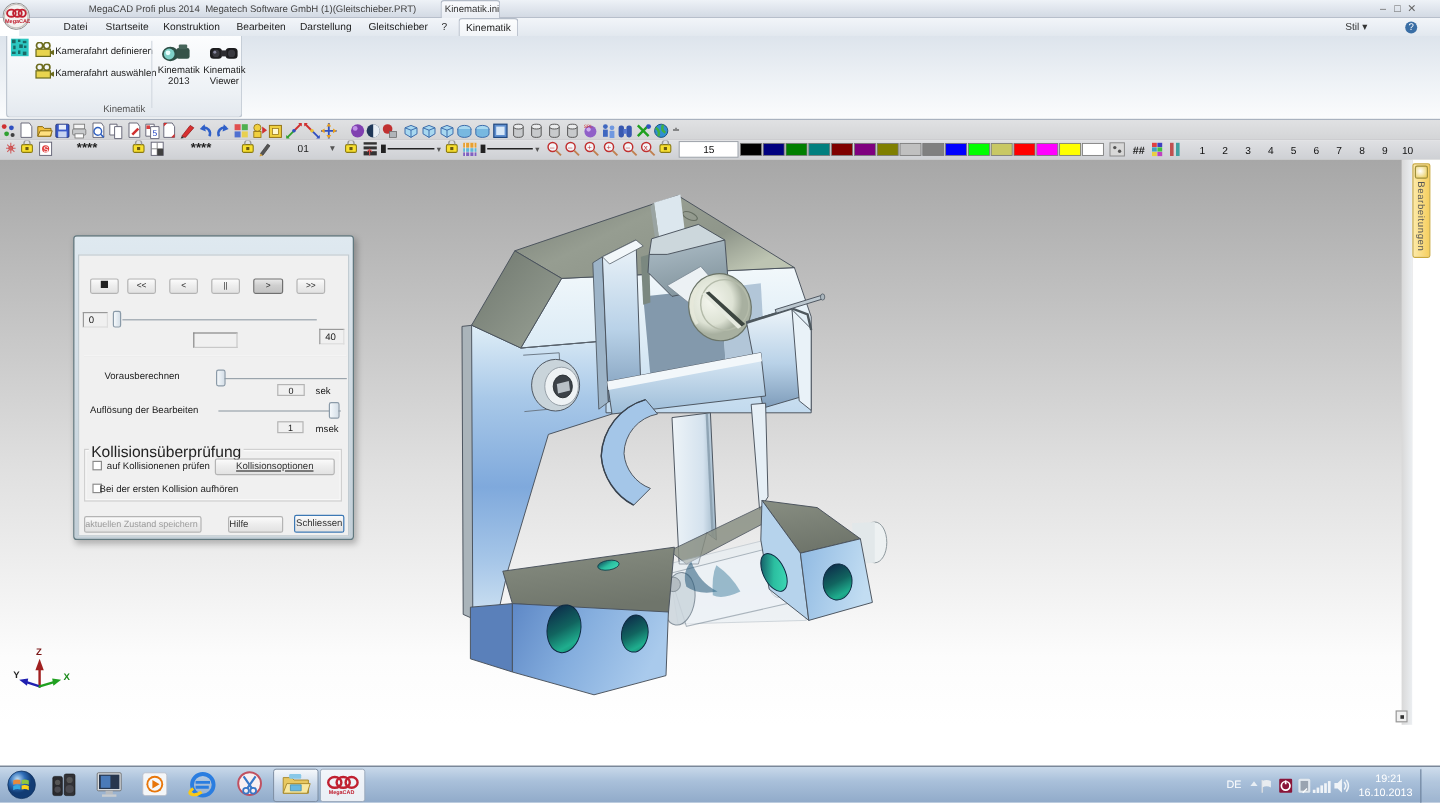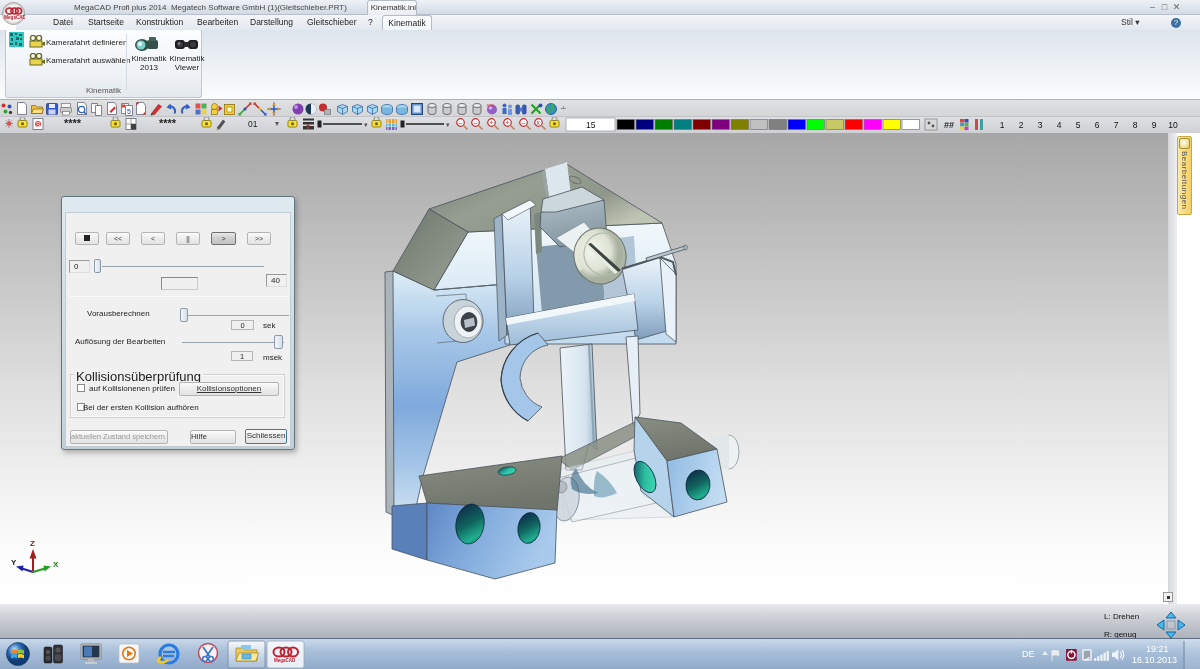--- a/index.html
+++ b/index.html
@@ -636,33 +636,20 @@
         <div style="position:absolute;left:179px;top:216px;width:42px;height:15px;border:1px solid #b4b4b4;border-radius:2px;background:linear-gradient(#fbfbfb,#eeeeee 45%,#e2e2e2);font-size:8px;color:#333;text-align:center;line-height:13px;border:1.5px solid #3c78b4;line-height:12px;">Schliessen</div>
       </div>
     </div>
   <div id="gutter"></div>
   <div style="position:absolute;left:1177px;top:133px;width:23px;height:471px;background:#fff"></div>
   <div id="btab">
       <div style="position:absolute;left:1px;top:1px;width:11px;height:11px;background:radial-gradient(circle at 40% 40%,#fff,#e8c84a);border:1px solid #a0903c;border-radius:2px"></div>
       <div class="vt">Bearbeitungen</div>
     </div>
   <div id="scrbtn"></div>
-  <div id="statusbar">
-    <div class="st" style="left:1104px;top:8px">L: Drehen</div>
-    <div class="st" style="left:1104px;top:26px">R: genug</div>
-    <svg class="abs" style="left:1153px;top:6px" width="36" height="30" viewBox="0 0 36 30">
-      <g fill="#49b8ec" stroke="#1565a0" stroke-width="1">
-        <path d="M18 2 L23 8 L13 8 Z"></path>
-          <path d="M18 28 L23 22 L13 22 Z"></path>
-        <path d="M4 15 L11 10 L11 20 Z"></path>
-          <path d="M32 15 L25 10 L25 20 Z"></path>
-      </g>
-      <rect x="14" y="11" width="8" height="8" fill="none" stroke="#8899aa"></rect>
-    </svg>
-  </div>
   <div id="taskbar">
       <svg style="position:absolute;left:0;top:0" width="1200" height="31" viewBox="0 0 1200 31">
         <defs>
           <radialGradient id="orb" cx="35%" cy="30%">
             <stop offset="0%" stop-color="#bfe0f8"></stop>
             <stop offset="55%" stop-color="#2e6db8"></stop>
             <stop offset="100%" stop-color="#123c74"></stop>
           </radialGradient>
     <linearGradient id="btnbg" x1="0" y1="0" x2="0" y2="1">
             <stop offset="0%" stop-color="rgba(255,255,255,0.85)"></stop>

